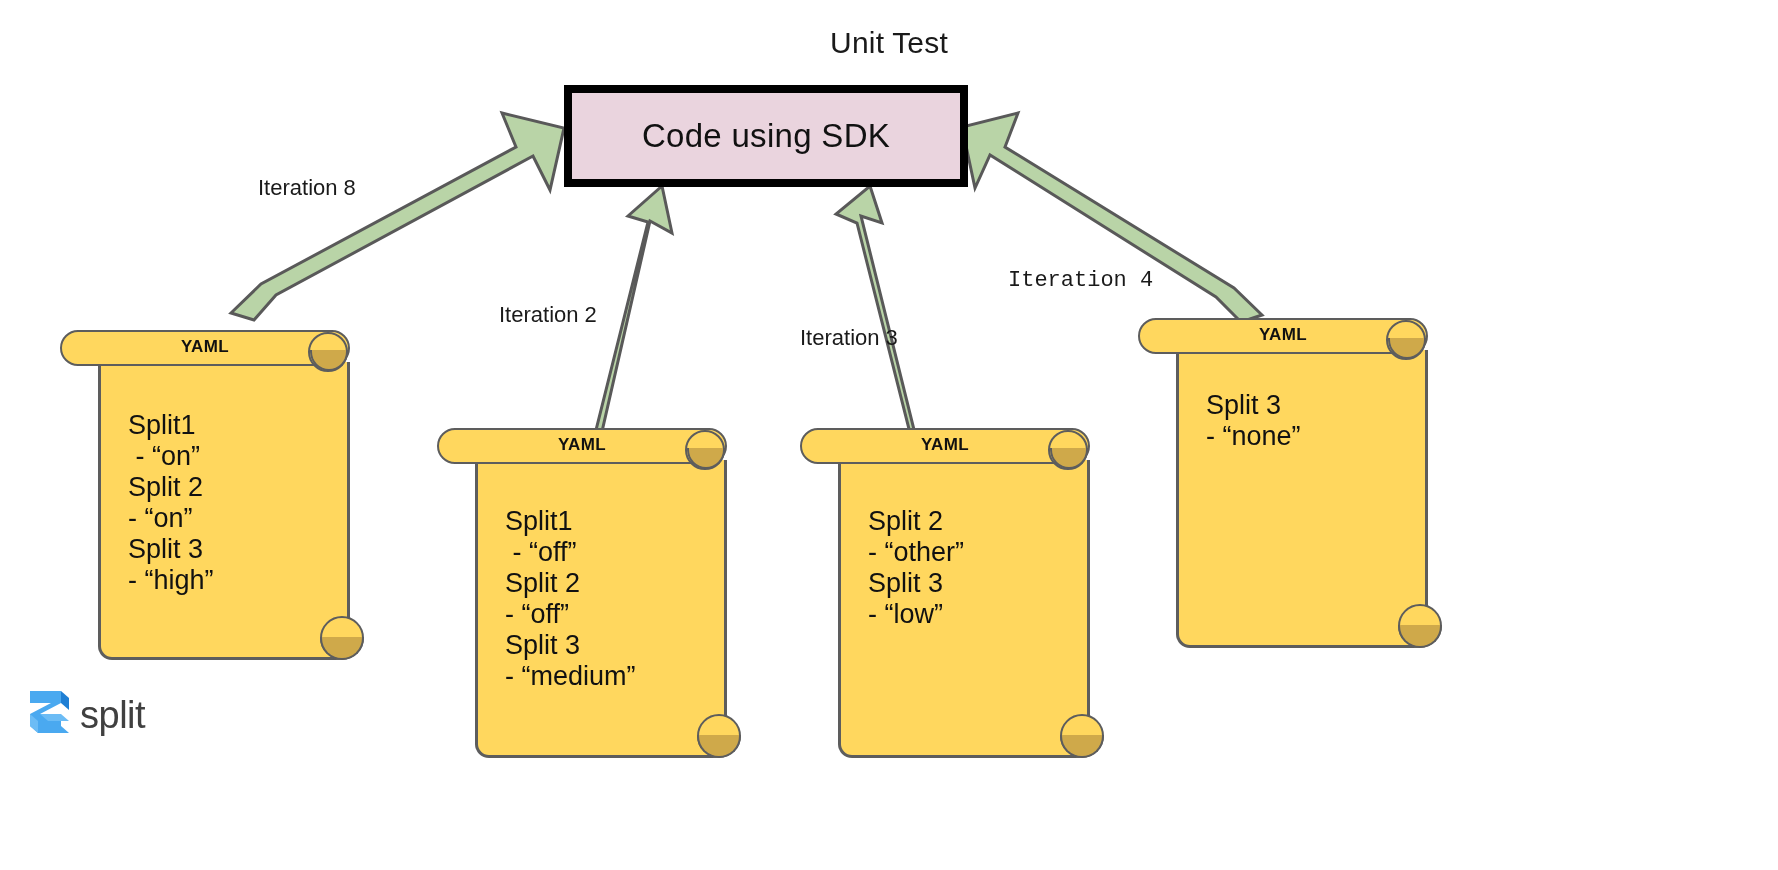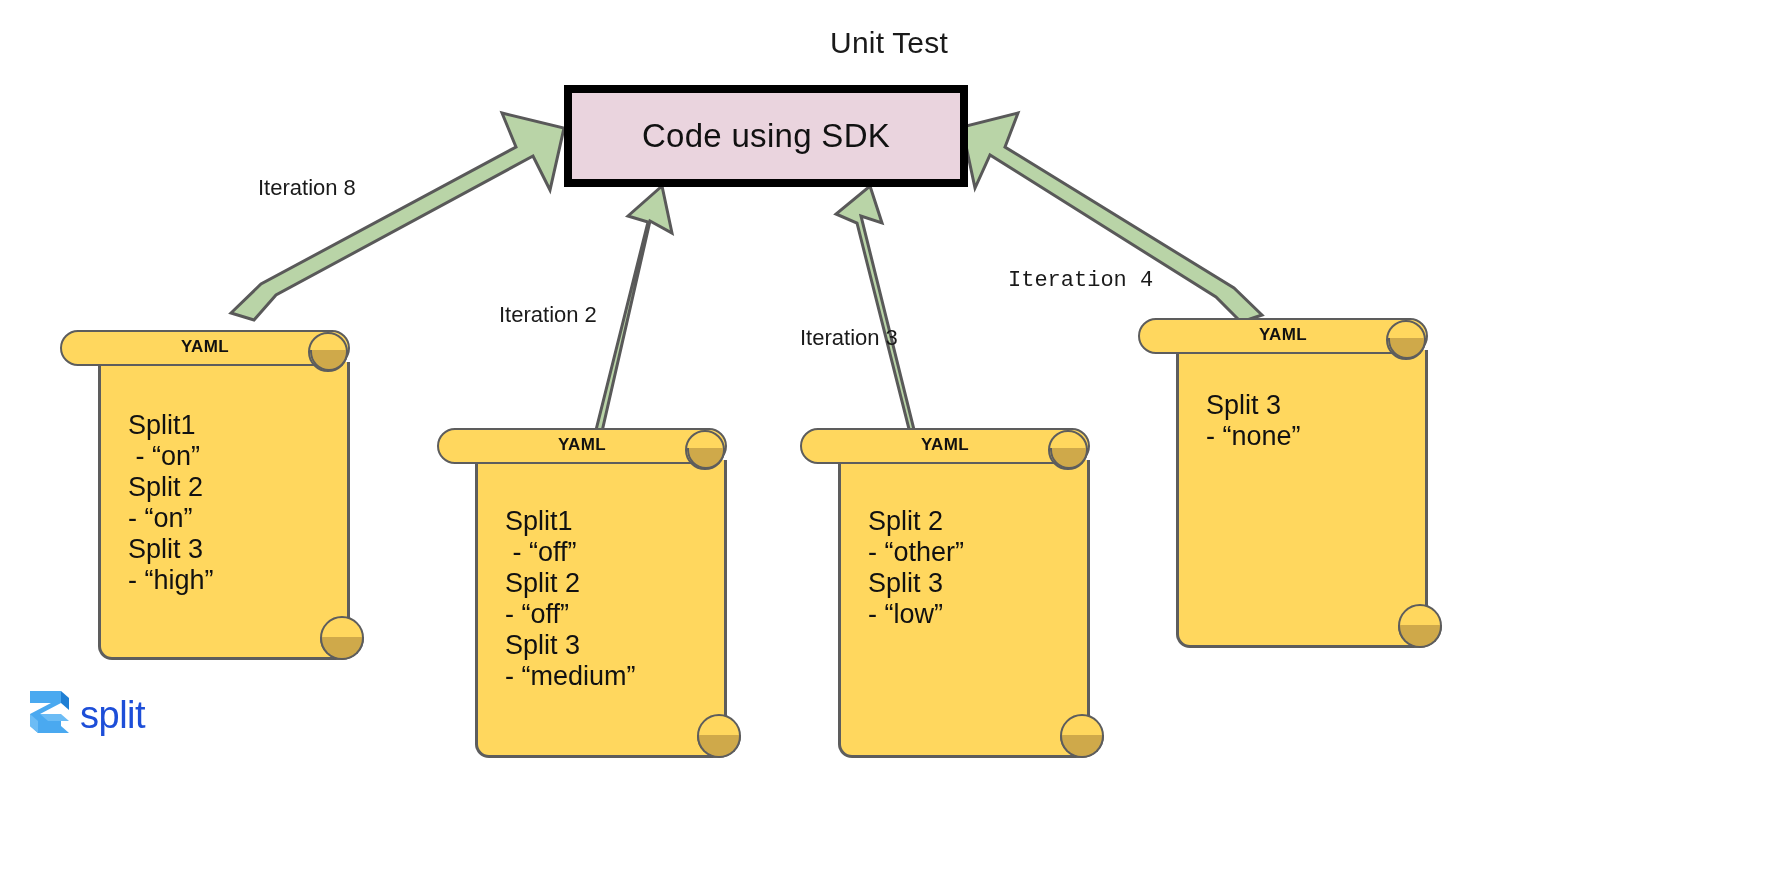--- a/index.html
+++ b/index.html
@@ -198,21 +198,21 @@
     left: 28px;
     top: 683px;
     width: 160px;
     height: 62px;
     display: flex;
     align-items: center;
     z-index: 8;
   }
   #split-logo .logo-word {
     font-size: 38px;
-    color: #1d4ed8;
+    color: #404040;
     letter-spacing: -0.5px;
     margin-left: 8px;
     position: relative;
     top: 1px;
   }
 </style>
 </head>
 <body>
 
 <div id="stage">

